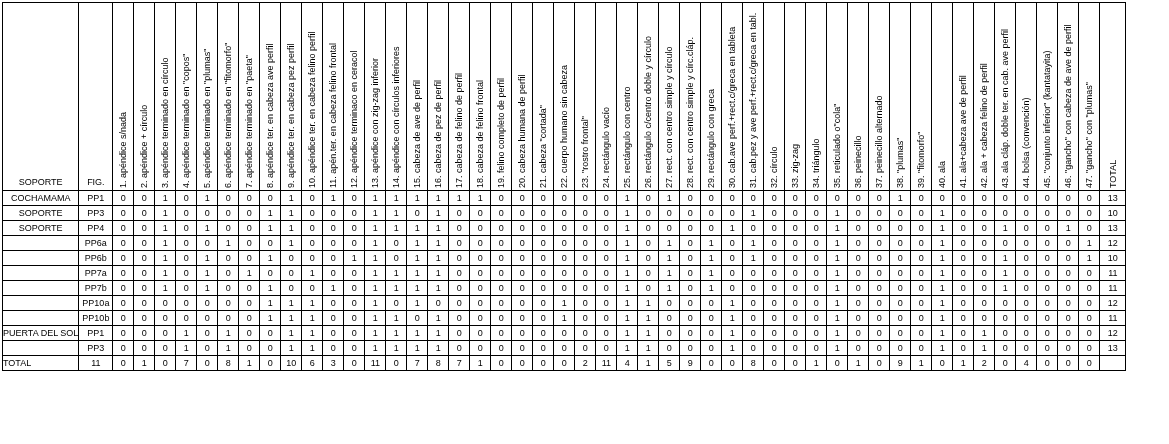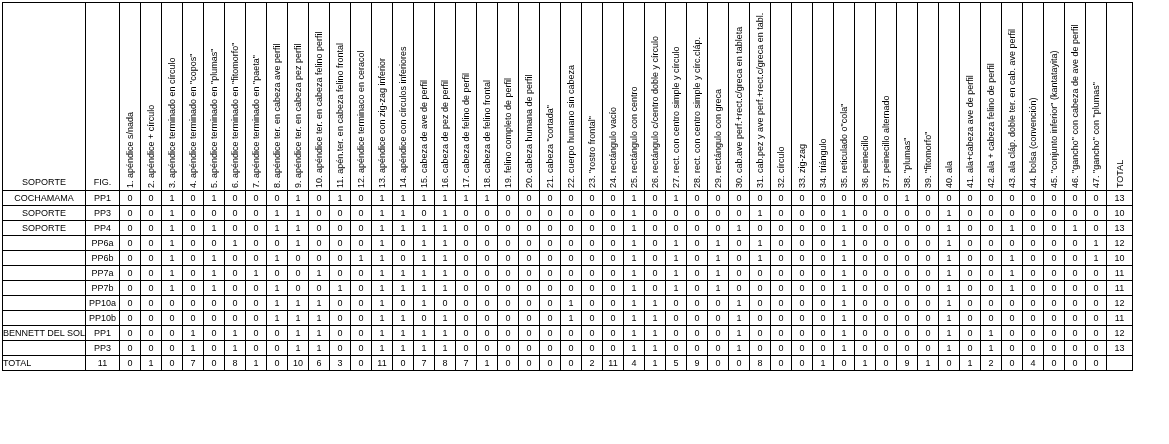--- a/index.html
+++ b/index.html
@@ -764,21 +764,21 @@
           <td class="num">0</td>
           <td class="num">0</td>
           <td class="num">0</td>
           <td class="num">0</td>
           <td class="num">0</td>
           <td class="num">0</td>
           <td class="num">0</td>
           <td class="total-cell">11</td>
         </tr>
         <tr class="body-row">
-          <td class="soporte-cell">BENNETT DEL SOL</td>
+          <td class="soporte-cell">PUERTA DEL SOL</td>
           <td class="fig-cell">PP1</td>
           <td class="num">0</td>
           <td class="num">0</td>
           <td class="num">0</td>
           <td class="num">1</td>
           <td class="num">0</td>
           <td class="num">1</td>
           <td class="num">0</td>
           <td class="num">0</td>
           <td class="num">1</td>

